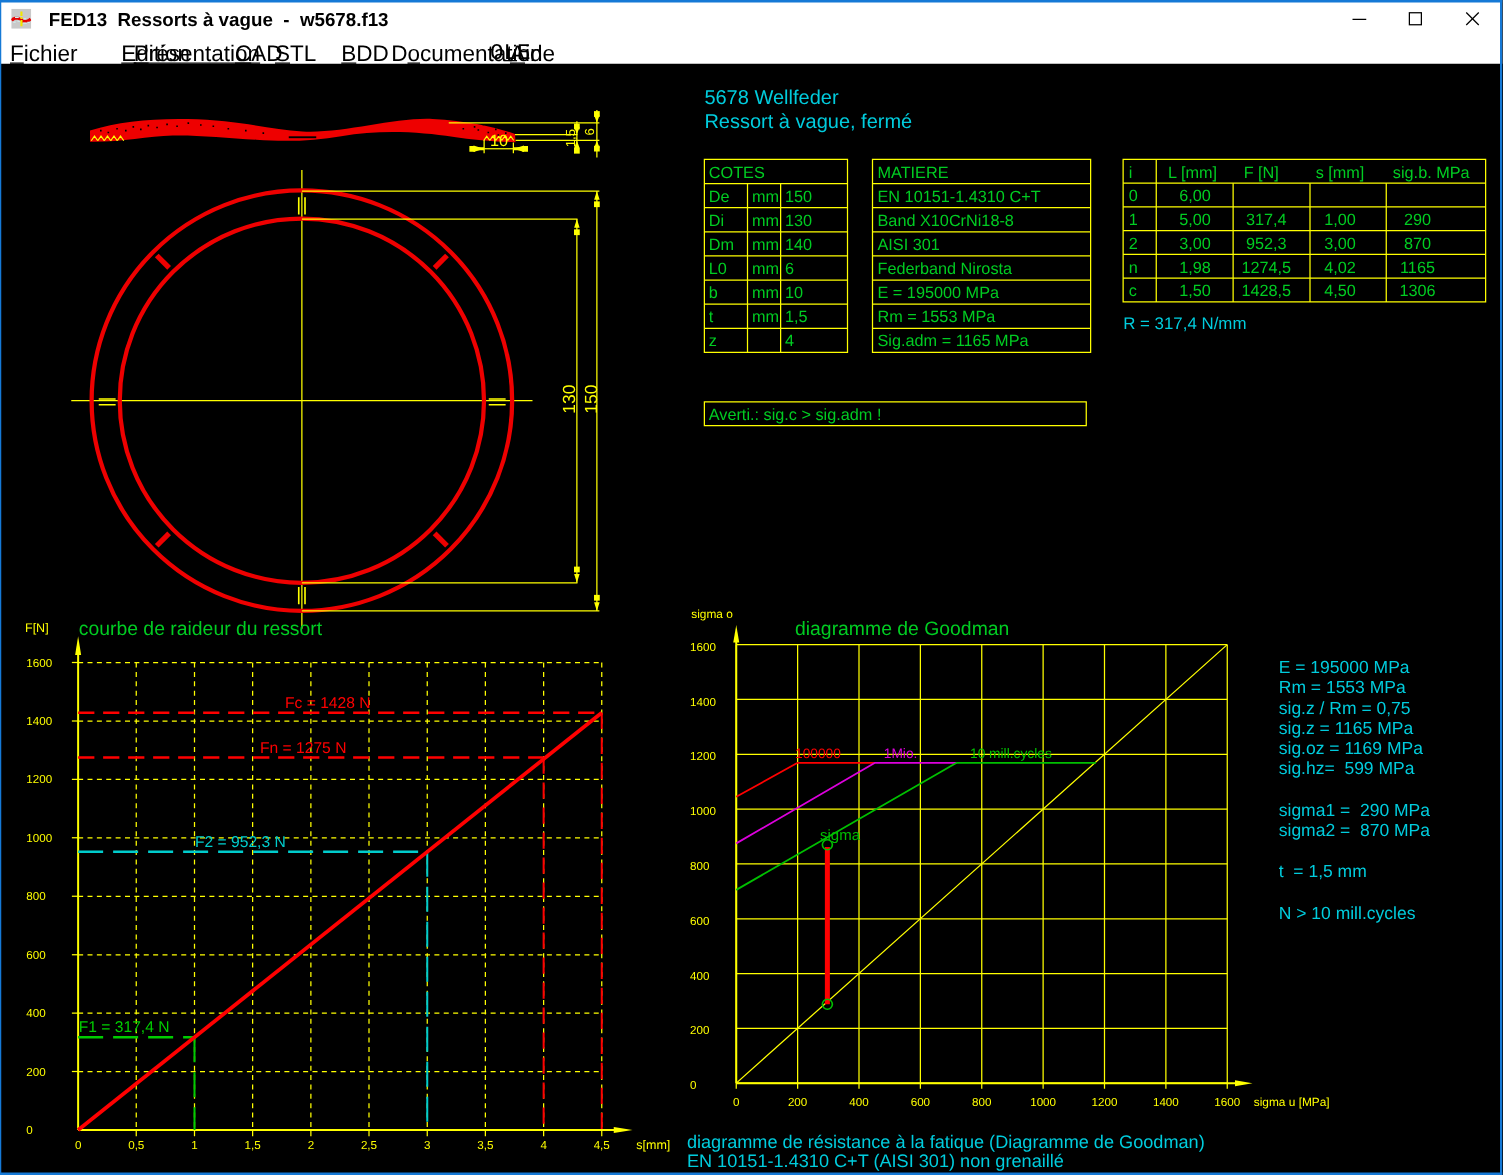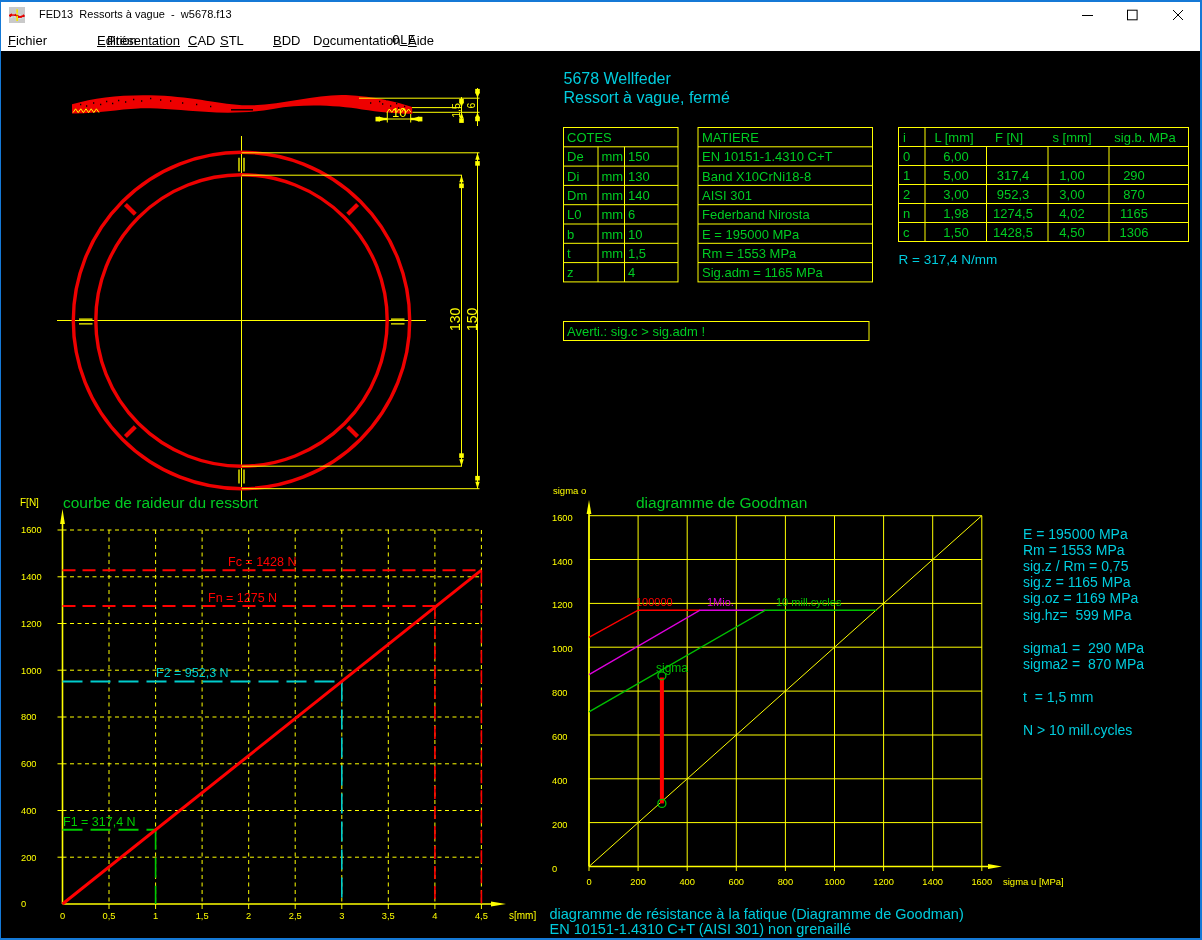--- a/index.html
+++ b/index.html
@@ -3,22 +3,22 @@
 <meta charset="utf-8">
 <style>
   html,body{margin:0;padding:0;width:1202px;height:940px;overflow:hidden;background:#000;}
   body{font-family:"Liberation Sans", sans-serif;position:relative;}
   .chrome{position:absolute;left:0;top:0;width:1202px;height:51px;background:#fff;}
   .bord{position:absolute;background:#1579d6;}
   #btop{left:0;top:0;width:1202px;height:2px;}
   #bleft{left:0;top:0;width:1px;height:940px;}
   #bright{left:1200px;top:0;width:2px;height:940px;}
   #bbot{left:0;top:938px;width:1202px;height:2px;}
-  .title{position:absolute;left:39px;top:8px;font-size:11px;color:#000;}
-  .menu{position:absolute;top:33px;font-size:13px;color:#000;}
+  .title{position:absolute;left:39px;top:8px;font-size:15px;color:#000;font-weight:bold;}
+  .menu{position:absolute;top:33px;font-size:18px;color:#000;}
   .menu u{text-decoration:underline;}
   svg{position:absolute;left:0;top:0;}
   svg text{font-family:"Liberation Sans", sans-serif;}
 </style>
 </head>
 <body>
 <svg id="cv" width="1202" height="940" viewBox="0 0 1202 940">
   <rect x="1" y="51" width="1199" height="887" fill="#000"></rect>
   <g id="wave">
   <path d="M72 104.3 C95 97.3,120 94.7,150 95.2 C190 96.1,215 103.2,242 105.2 C275 106.9,315 93.8,346 95.1 C375 96.4,398 102.3,412 107.1 L412.4 113.7 C398 113.6,378 111.8,362 109.4 C338 105.7,305 103.3,273 108.9 C252 112.5,230 113.7,205 111.8 C182 110.3,155 107.8,138 108.4 C118 109.1,95 113.9,72 113.4 Z" fill="#ee0000"></path>

